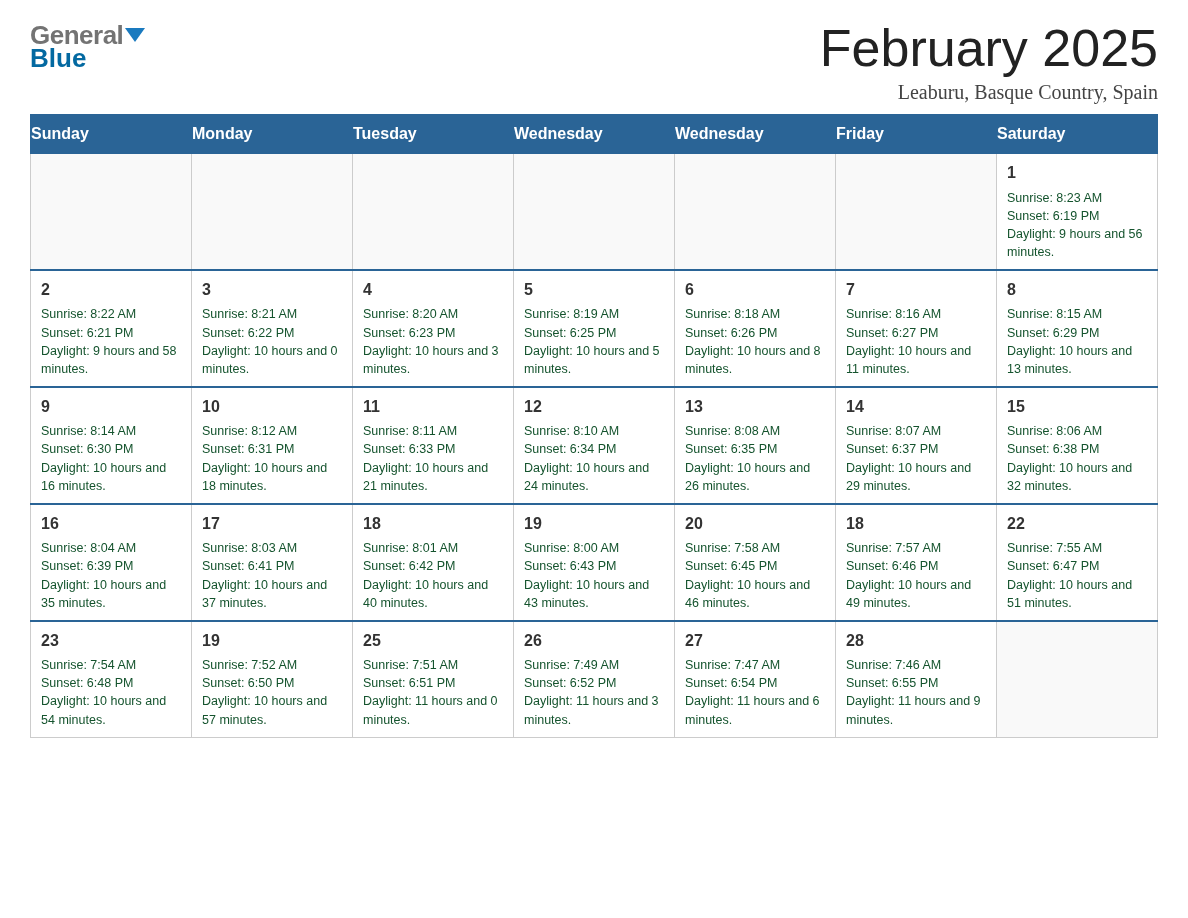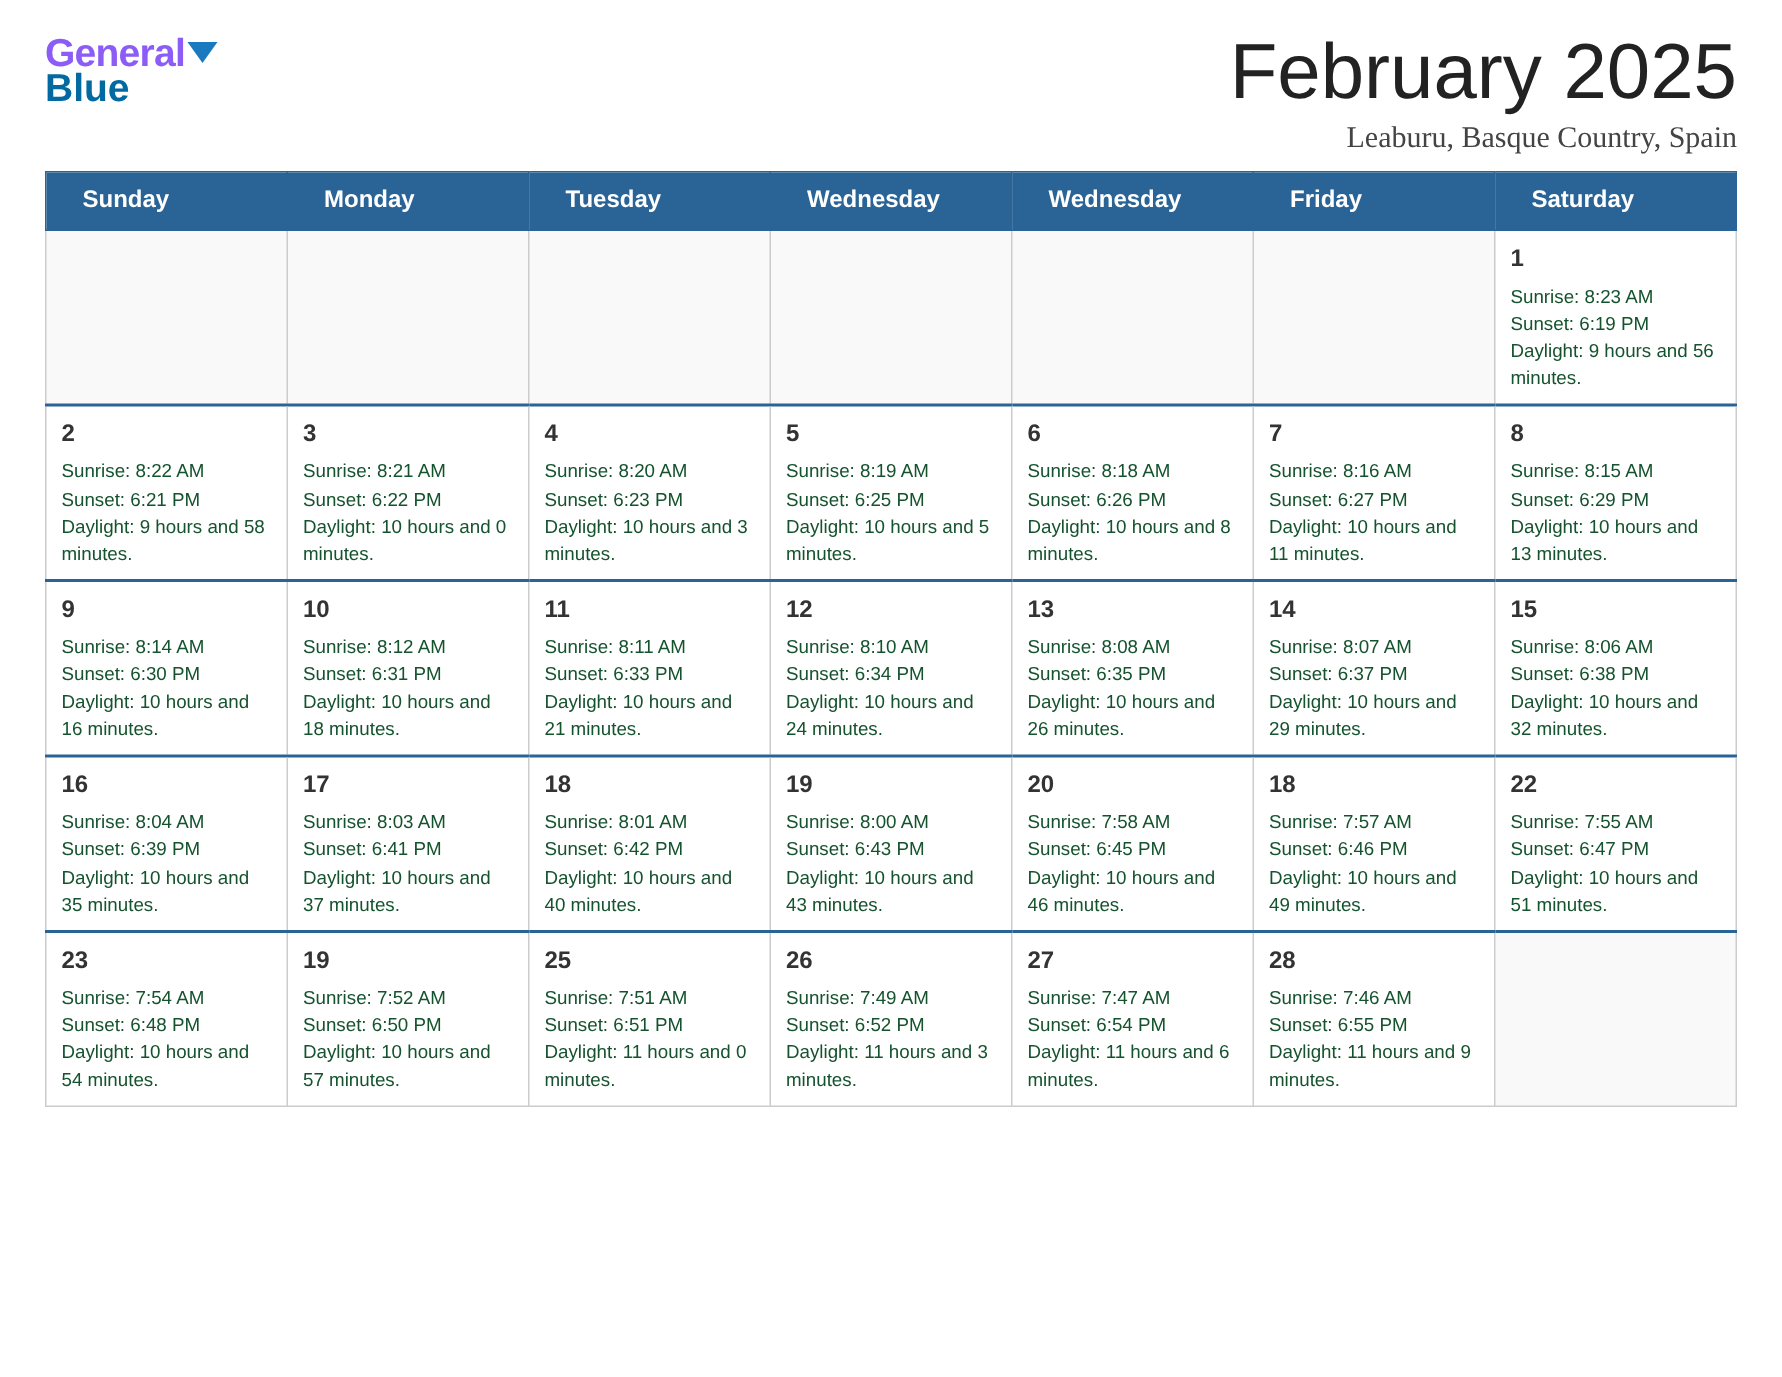--- a/index.html
+++ b/index.html
@@ -17,21 +17,21 @@
       margin-bottom: 10px;
     }
     .logo {
       display: flex;
       flex-direction: column;
       align-items: flex-start;
     }
     .logo-general {
       font-size: 26px;
       font-weight: bold;
-      color: #8b5cf6;
+      color: #737373;
       letter-spacing: -0.5px;
       margin-top: 12px;
     }
     .logo-blue {
       font-size: 26px;
       font-weight: bold;
       color: #0369a1;
       margin-top: -8px;
     }
     .logo-triangle {
@@ -63,21 +63,21 @@
     .calendar {
       width: 100%;
       border-collapse: collapse;
       margin-top: 8px;
     }
     .calendar th {
       background-color: #2a6496;
       color: #fff;
       font-size: 16px;
       font-weight: 600;
-      padding: 10px 24px;
+      padding: 10px 0;
       text-align: left;
       border: 1px solid #2a6496;
     }
     .calendar td {
       vertical-align: top;
       border: 1px solid #ccc;
       padding: 8px 10px;
       width: 14.28%;
       min-height: 110px;
       font-size: 13px;

